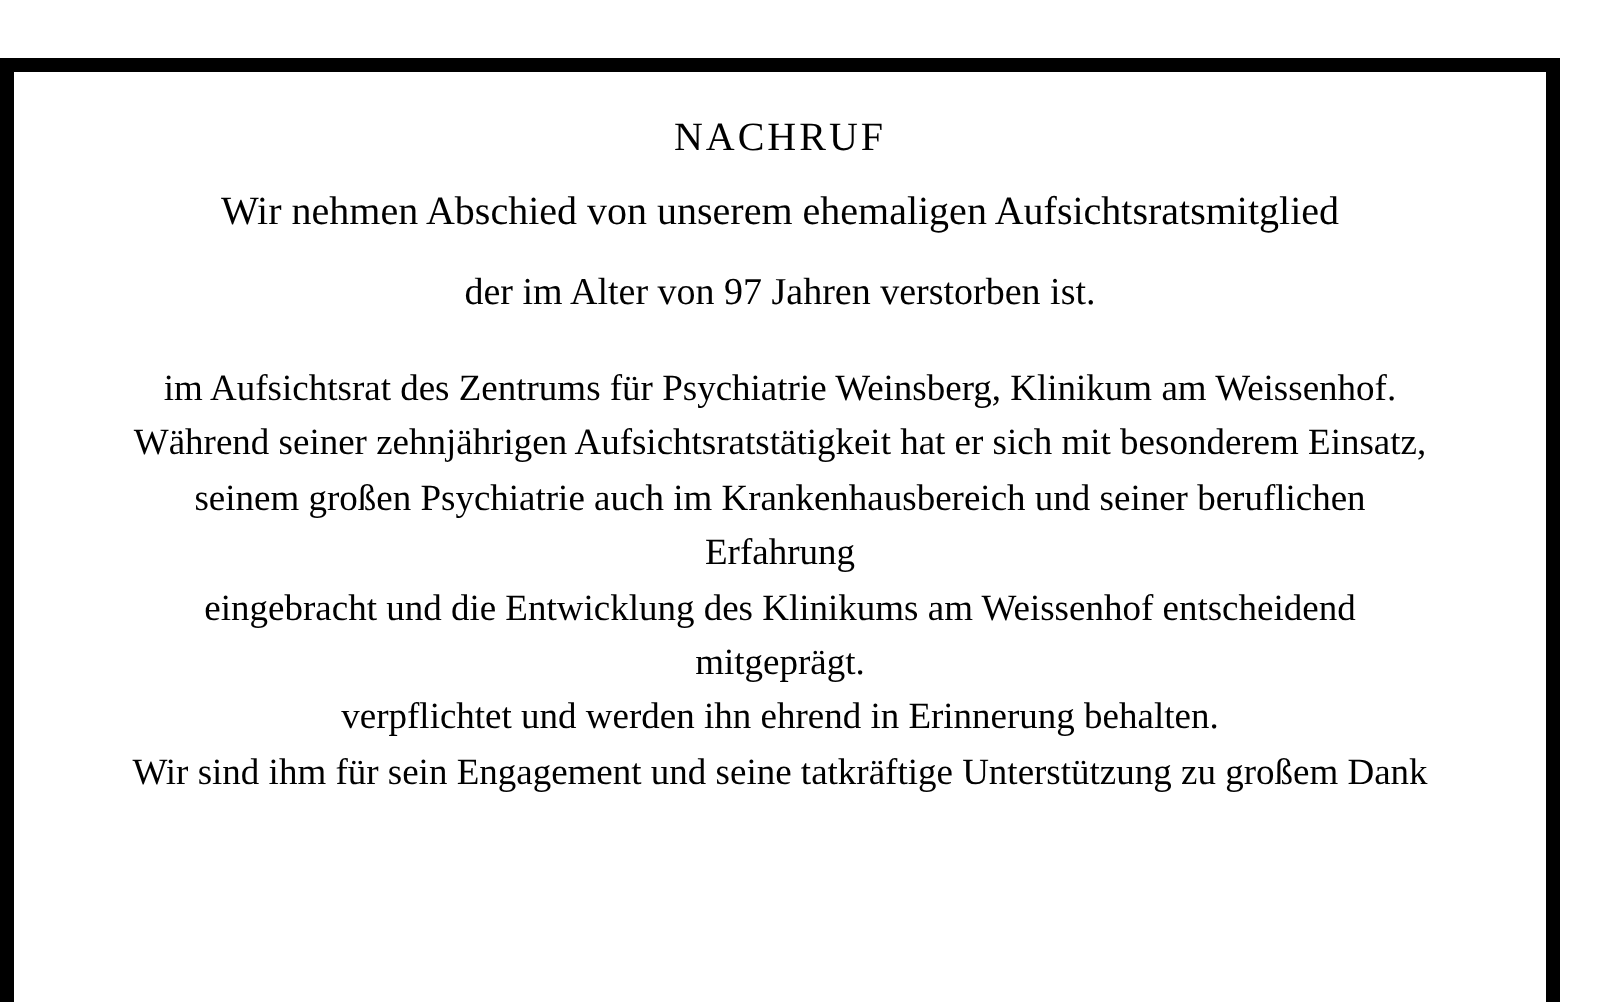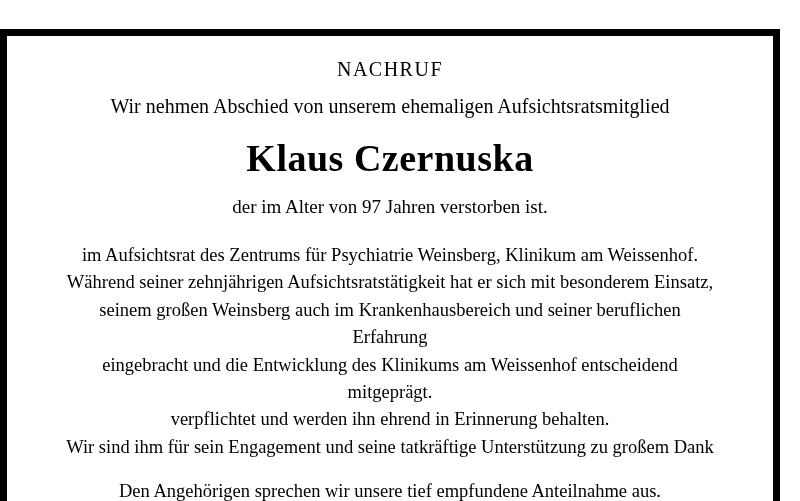--- a/index.html
+++ b/index.html
@@ -68,28 +68,26 @@
 </style>
 </head>
 <body>
 
 <div class="obituary">
 
   <div class="headline">NACHRUF</div>
 
   <div class="intro">Wir nehmen Abschied von unserem ehemaligen Aufsichtsratsmitglied</div>
 
-  <div class="name">Klaus Czernuska</div>
 
   <div class="age-line">der im Alter von 97 Jahren verstorben ist.</div>
 
   <div class="body-text">
     <p>im Aufsichtsrat des Zentrums für Psychiatrie Weinsberg, Klinikum am Weissenhof.</p>
     <p>Während seiner zehnjährigen Aufsichtsratstätigkeit hat er sich mit besonderem Einsatz,</p>
-    <p>seinem großen Weinsberg auch im Krankenhausbereich und seiner beruflichen Erfahrung</p>
+    <p>seinem großen Psychiatrie auch im Krankenhausbereich und seiner beruflichen Erfahrung</p>
     <p>eingebracht und die Entwicklung des Klinikums am Weissenhof entscheidend mitgeprägt.</p>
     <p>verpflichtet und werden ihn ehrend in Erinnerung behalten.</p>
     <p>Wir sind ihm für sein Engagement und seine tatkräftige Unterstützung zu großem Dank</p>
   </div>
 
-  <div class="condolence">Den Angehörigen sprechen wir unsere tief empfundene Anteilnahme aus.</div>
 
 </div>
 
 </body></html>

